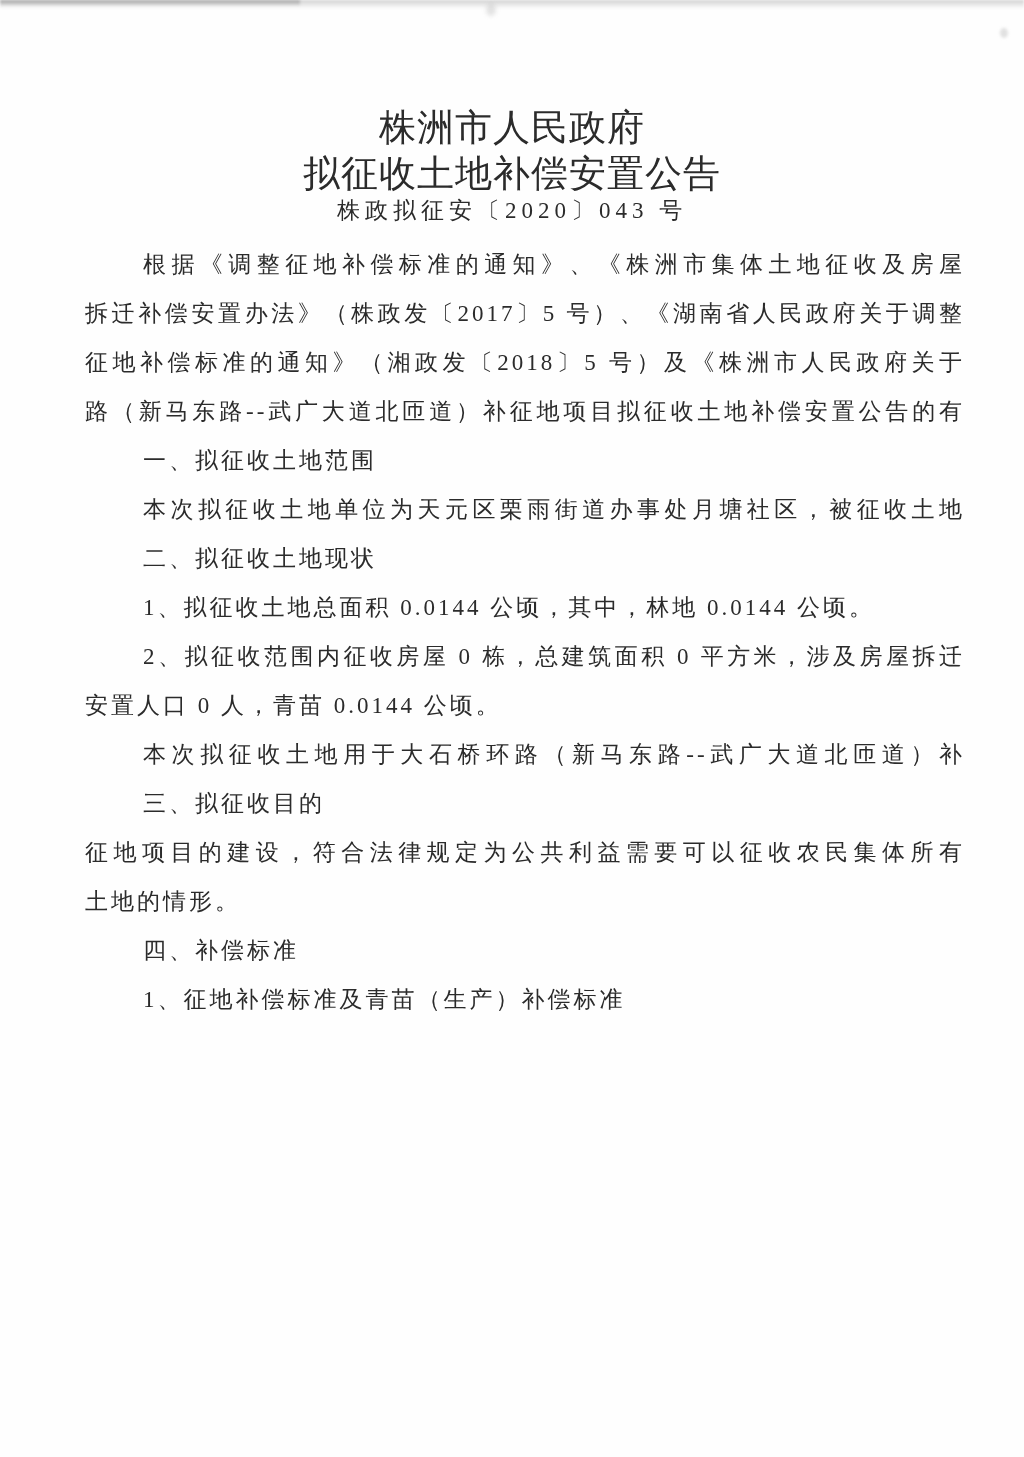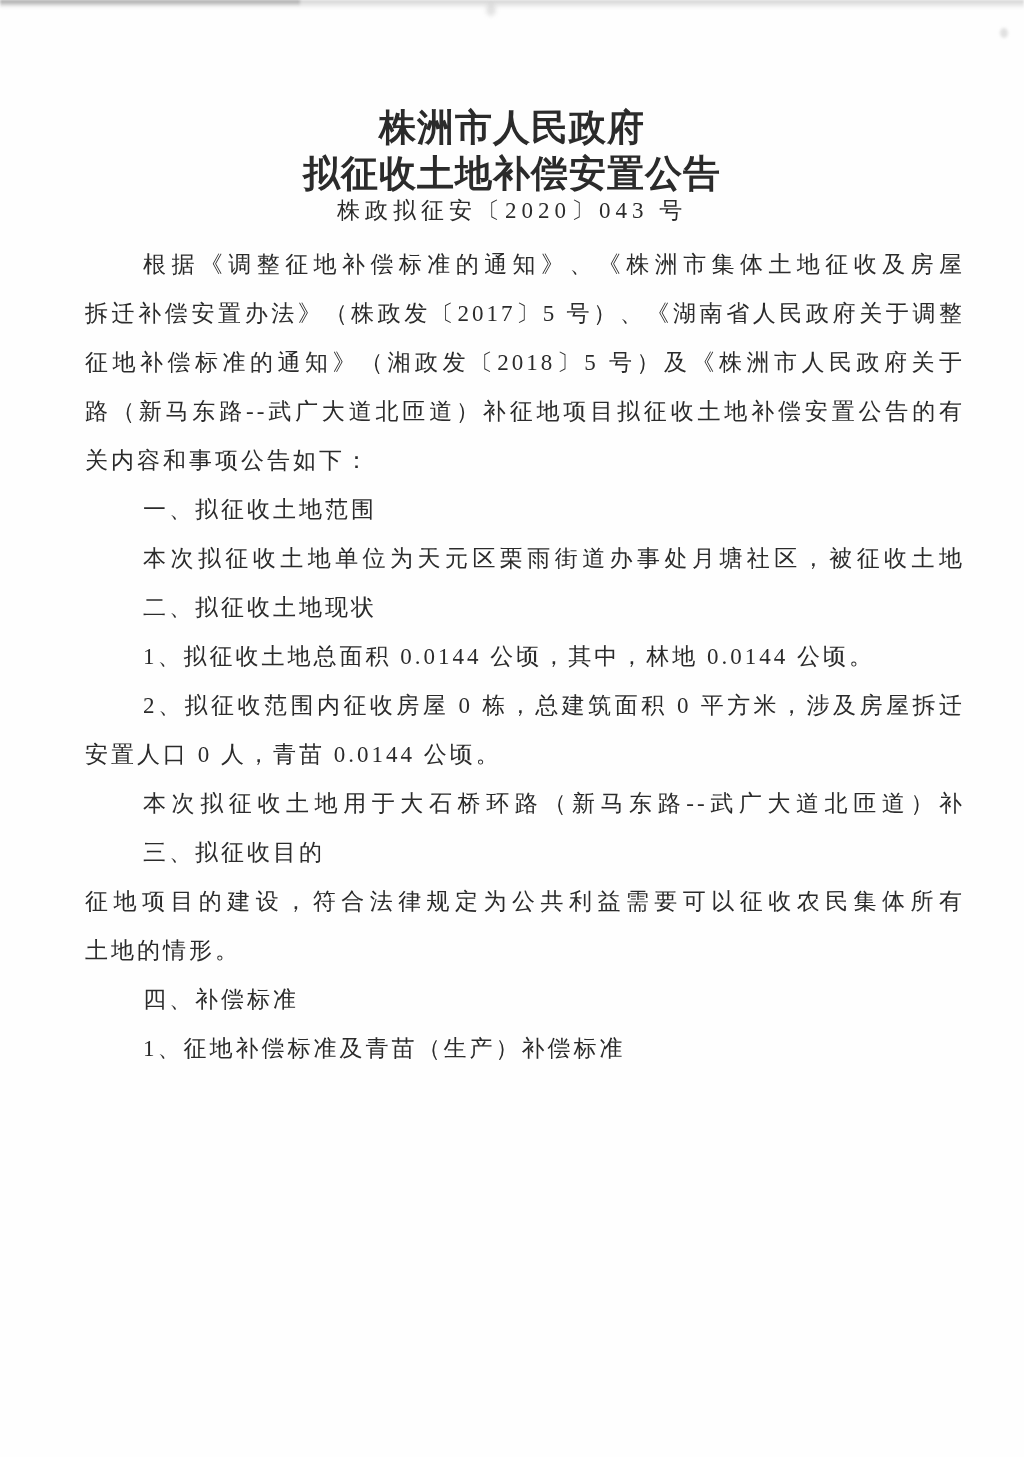--- a/index.html
+++ b/index.html
@@ -33,21 +33,21 @@
     background: rgba(130,130,130,0.22); border-radius: 50%; filter: blur(2px);
   }
   .artifact-mark-right {
     position: absolute; top: 28px; left: 1000px; width: 8px; height: 10px;
     background: rgba(140,140,140,0.25); border-radius: 50%; filter: blur(1.5px);
   }
   .content { padding-top: 105px; }
   .title-line {
     font-size: 37px;
     line-height: 46px;
-    font-weight: 700;
+    font-weight: 400;
     text-align: center;
     letter-spacing: 1px;
   }
   .doc-number {
     font-size: 23px;
     line-height: 28px;
     font-weight: 400;
     text-align: center;
     letter-spacing: 5px;
   }
@@ -78,21 +78,20 @@
   <div class="content">
     <div class="title-line">株洲市人民政府</div>
     <div class="title-line">拟征收土地补偿安置公告</div>
     <div class="doc-number">株政拟征安〔2020〕043 号</div>
     <div class="doc-body">
 
     <div class="line indent fill">根据《调整征地补偿标准的通知》、《株洲市集体土地征收及房屋</div>
         <div class="line fill">拆迁补偿安置办法》（株政发〔2017〕5 号）、《湖南省人民政府关于调整</div>
         <div class="line fill">征地补偿标准的通知》（湘政发〔2018〕5 号）及《株洲市人民政府关于</div>
         <div class="line fill">路（新马东路--武广大道北匝道）补征地项目拟征收土地补偿安置公告的有</div>
-        <div class="line">关内容和事项公告如下：</div>
         <div class="line indent">一、拟征收土地范围</div>
         <div class="line indent fill">本次拟征收土地单位为天元区栗雨街道办事处月塘社区，被征收土地</div>
         <div class="line indent">二、拟征收土地现状</div>
         <div class="line indent">1、拟征收土地总面积 0.0144 公顷，其中，林地 0.0144 公顷。</div>
         <div class="line indent fill">2、拟征收范围内征收房屋 0 栋，总建筑面积 0 平方米，涉及房屋拆迁</div>
         <div class="line">安置人口 0 人，青苗 0.0144 公顷。</div>
         <div class="line indent fill">本次拟征收土地用于大石桥环路（新马东路--武广大道北匝道）补</div>
         <div class="line indent">三、拟征收目的</div>
         <div class="line fill">征地项目的建设，符合法律规定为公共利益需要可以征收农民集体所有</div>
         <div class="line">土地的情形。</div>

